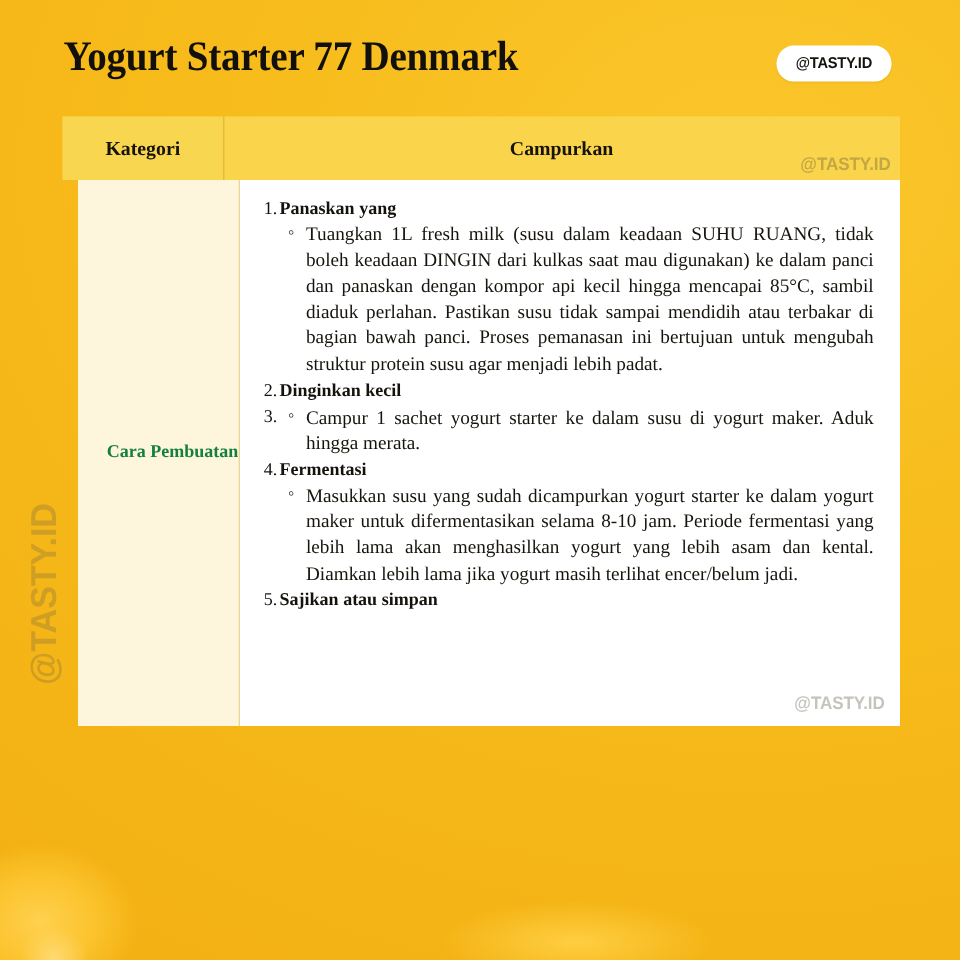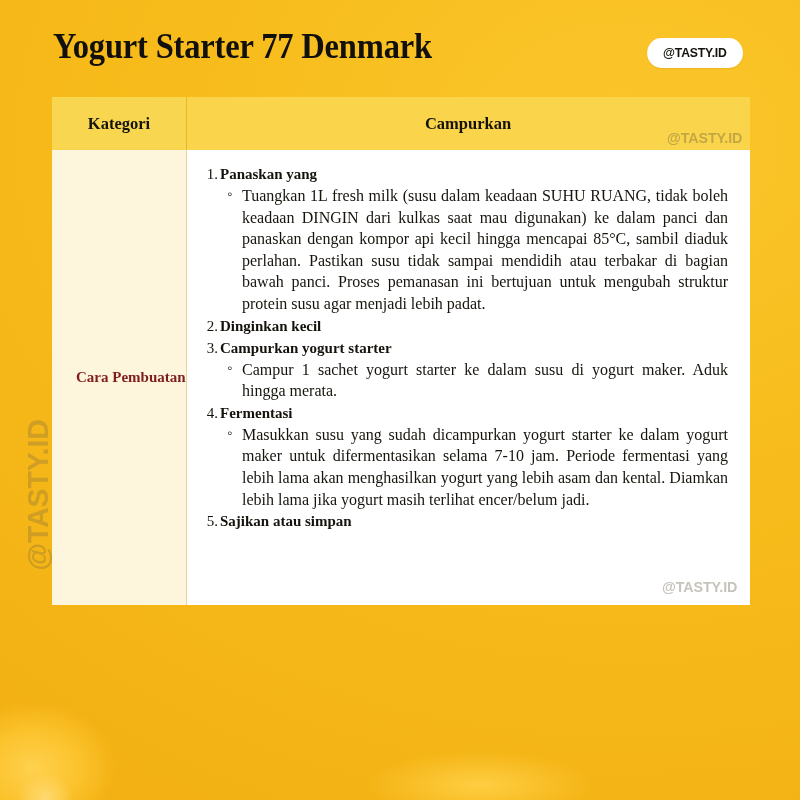--- a/index.html
+++ b/index.html
@@ -89,21 +89,21 @@
   .th-pen::before{
     content:"";position:absolute;left:0;top:0;bottom:0;width:1px;
     background:rgba(208,160,40,.55);
   }
 
   .tbody{display:flex;flex:1 1 auto;min-height:0;}
   .td-cat{
     width:134px;flex:0 0 134px;background:#FDF6DC;
     display:flex;align-items:center;
     padding:0 0 0 24px;box-sizing:border-box;
-    font-weight:700;font-size:15px;line-height:21px;color:#7f1d1d;
+    font-weight:700;font-size:15px;line-height:21px;color:#15803d;margin-left:13px;
   }
   .td-pen{
     flex:1 1 auto;background:#FFFFFF;position:relative;
     padding:14px 22px 10px 8px;box-sizing:border-box;
     overflow:hidden;
   }
   .td-pen::before{
     content:"";position:absolute;left:0;top:0;bottom:0;width:1px;
     background:rgba(214,172,62,.50);
   }
@@ -172,30 +172,29 @@
             <ul class="subs">
               <li>Tuangkan 1L fresh milk (susu dalam keadaan SUHU RUANG, tidak boleh keadaan DINGIN dari kulkas saat mau digunakan) ke dalam panci dan panaskan dengan kompor api kecil hingga mencapai 85°C, sambil diaduk perlahan. Pastikan susu tidak sampai mendidih atau terbakar di bagian bawah panci. Proses pemanasan ini bertujuan untuk mengubah struktur protein susu agar menjadi lebih padat.</li>
             </ul>
           </li>
 
           <li>
             <span>Dinginkan kecil</span>
           </li>
 
           <li>
-            <span>Campurkan yogurt starter</span>
             <ul class="subs">
               <li>Campur 1 sachet yogurt starter ke dalam susu di yogurt maker. Aduk hingga merata.</li>
             </ul>
           </li>
 
           <li>
             <span>Fermentasi</span>
             <ul class="subs">
-              <li>Masukkan susu yang sudah dicampurkan yogurt starter ke dalam yogurt maker untuk difermentasikan selama 7-10 jam. Periode fermentasi yang lebih lama akan menghasilkan yogurt yang lebih asam dan kental. Diamkan lebih lama jika yogurt masih terlihat encer/belum jadi.</li>
+              <li>Masukkan susu yang sudah dicampurkan yogurt starter ke dalam yogurt maker untuk difermentasikan selama 8-10 jam. Periode fermentasi yang lebih lama akan menghasilkan yogurt yang lebih asam dan kental. Diamkan lebih lama jika yogurt masih terlihat encer/belum jadi.</li>
             </ul>
           </li>
 
           <li>
             <span>Sajikan atau simpan</span>
           </li>
 
         </ol>
 
         <span class="wm wm-foot">@TASTY.ID</span>

